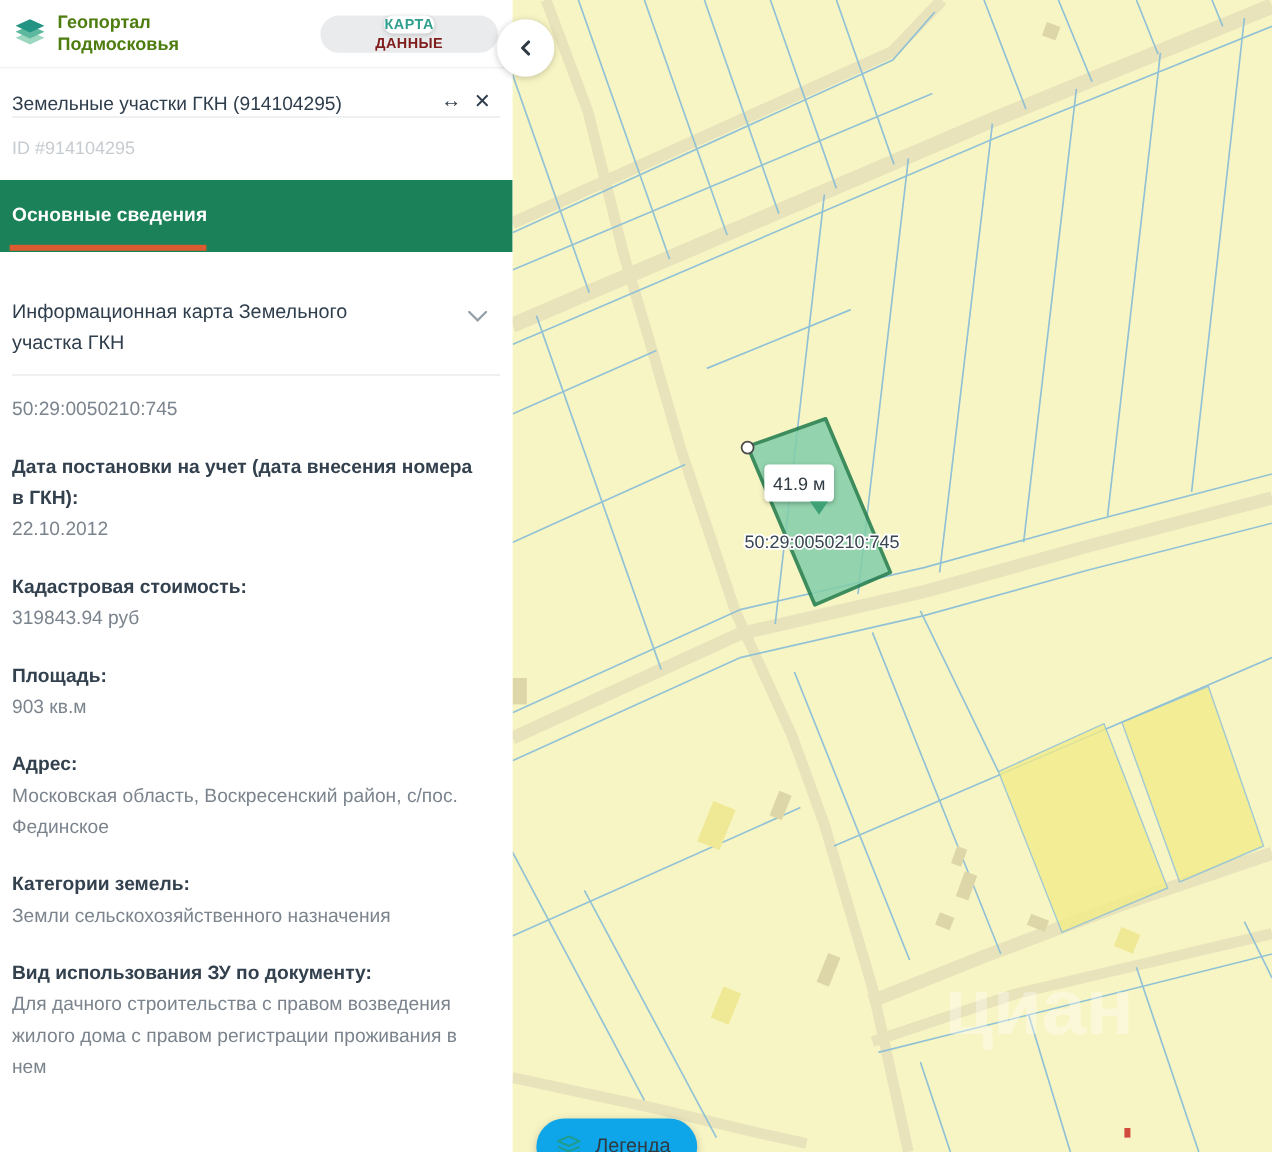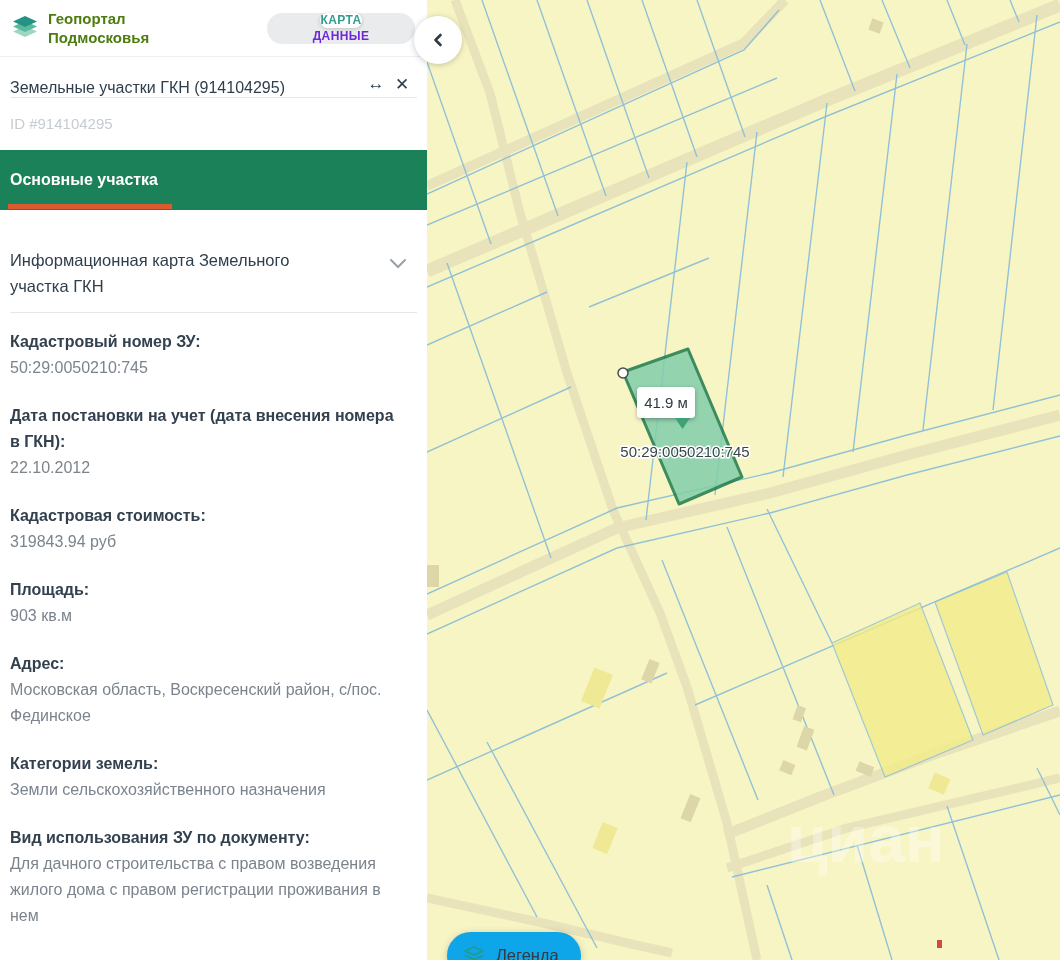--- a/index.html
+++ b/index.html
@@ -11,21 +11,21 @@
     background:#fff; z-index:2; }
 
   .hdr { height:57px; display:flex; align-items:center; padding:0 12px 0 10px;
     border-bottom:1px solid #edeff1; }
   .logo { width:30px; height:28px; margin-right:8px; flex:0 0 auto; }
   .hdr-title { font-size:15px; font-weight:700; color:#4d7c0f; line-height:19px; }
   .toggle { margin-left:auto; background:#e9ebec; border-radius:16px; height:31px;
     display:flex; align-items:center; width:148px;flex-direction:column; }
   .tg-seg { flex:1; height:31px; border:none; background:transparent; border-radius:16px;
     font-family:inherit; font-size:12px; font-weight:700; letter-spacing:.4px;
-    color:#6d28d9; cursor:pointer; }
+    color:#7f1d1d; cursor:pointer; }
   .tg-seg.active { background:#fff; color:#2f9e8e; box-shadow:0 1px 4px rgba(0,0,0,.18); }
 
   .title-row { height:40px; display:flex; align-items:flex-end; padding:0 12px 0 10px; }
   .layer-title { font-size:16px; color:#2f3e4c; flex:1; white-space:nowrap; overflow:hidden; }
   .t-ico { width:26px; height:26px; display:flex; align-items:center; justify-content:center;
     font-size:17px; color:#2f3e4c; cursor:pointer; background:none; border:none; font-family:inherit; }
   .divider { height:1px; background:#e5e7e9; margin:0 10px; }
 
   .id-row { padding:17px 10px 0; height:52px; font-size:15px; color:#c7ccd1; }
 
@@ -81,35 +81,34 @@
   <div class="title-row">
     <div class="layer-title">Земельные участки ГКН (914104295)</div>
     <button class="t-ico">↔</button>
     <button class="t-ico">✕</button>
   </div>
   <div class="divider"></div>
 
   <div class="id-row">ID #914104295</div>
 
   <div class="band">
-    <span class="band-label">Основные участка</span>
+    <span class="band-label">Основные сведения</span>
     <span class="band-bar"></span>
   </div>
 
   <div class="card-head">
     <div class="card-title">Информационная карта Земельного участка ГКН</div>
     <svg class="card-chevron" width="18" height="11" viewBox="0 0 18 11">
       <path d="M2 2 L9 9 L16 2" fill="none" stroke="#98a1a8" stroke-width="2" stroke-linecap="round"></path>
     </svg>
   </div>
   <div class="divider"></div>
 
   <div class="fields">
     <div class="field">
-      <div class="f-label">Кадастровый номер ЗУ:</div>
       <div class="f-value">50:29:0050210:745</div>
     </div>
     <div class="field">
       <div class="f-label">Дата постановки на учет (дата внесения номера в ГКН):</div>
       <div class="f-value">22.10.2012</div>
     </div>
     <div class="field">
       <div class="f-label">Кадастровая стоимость:</div>
       <div class="f-value">319843.94 руб</div>
     </div>

